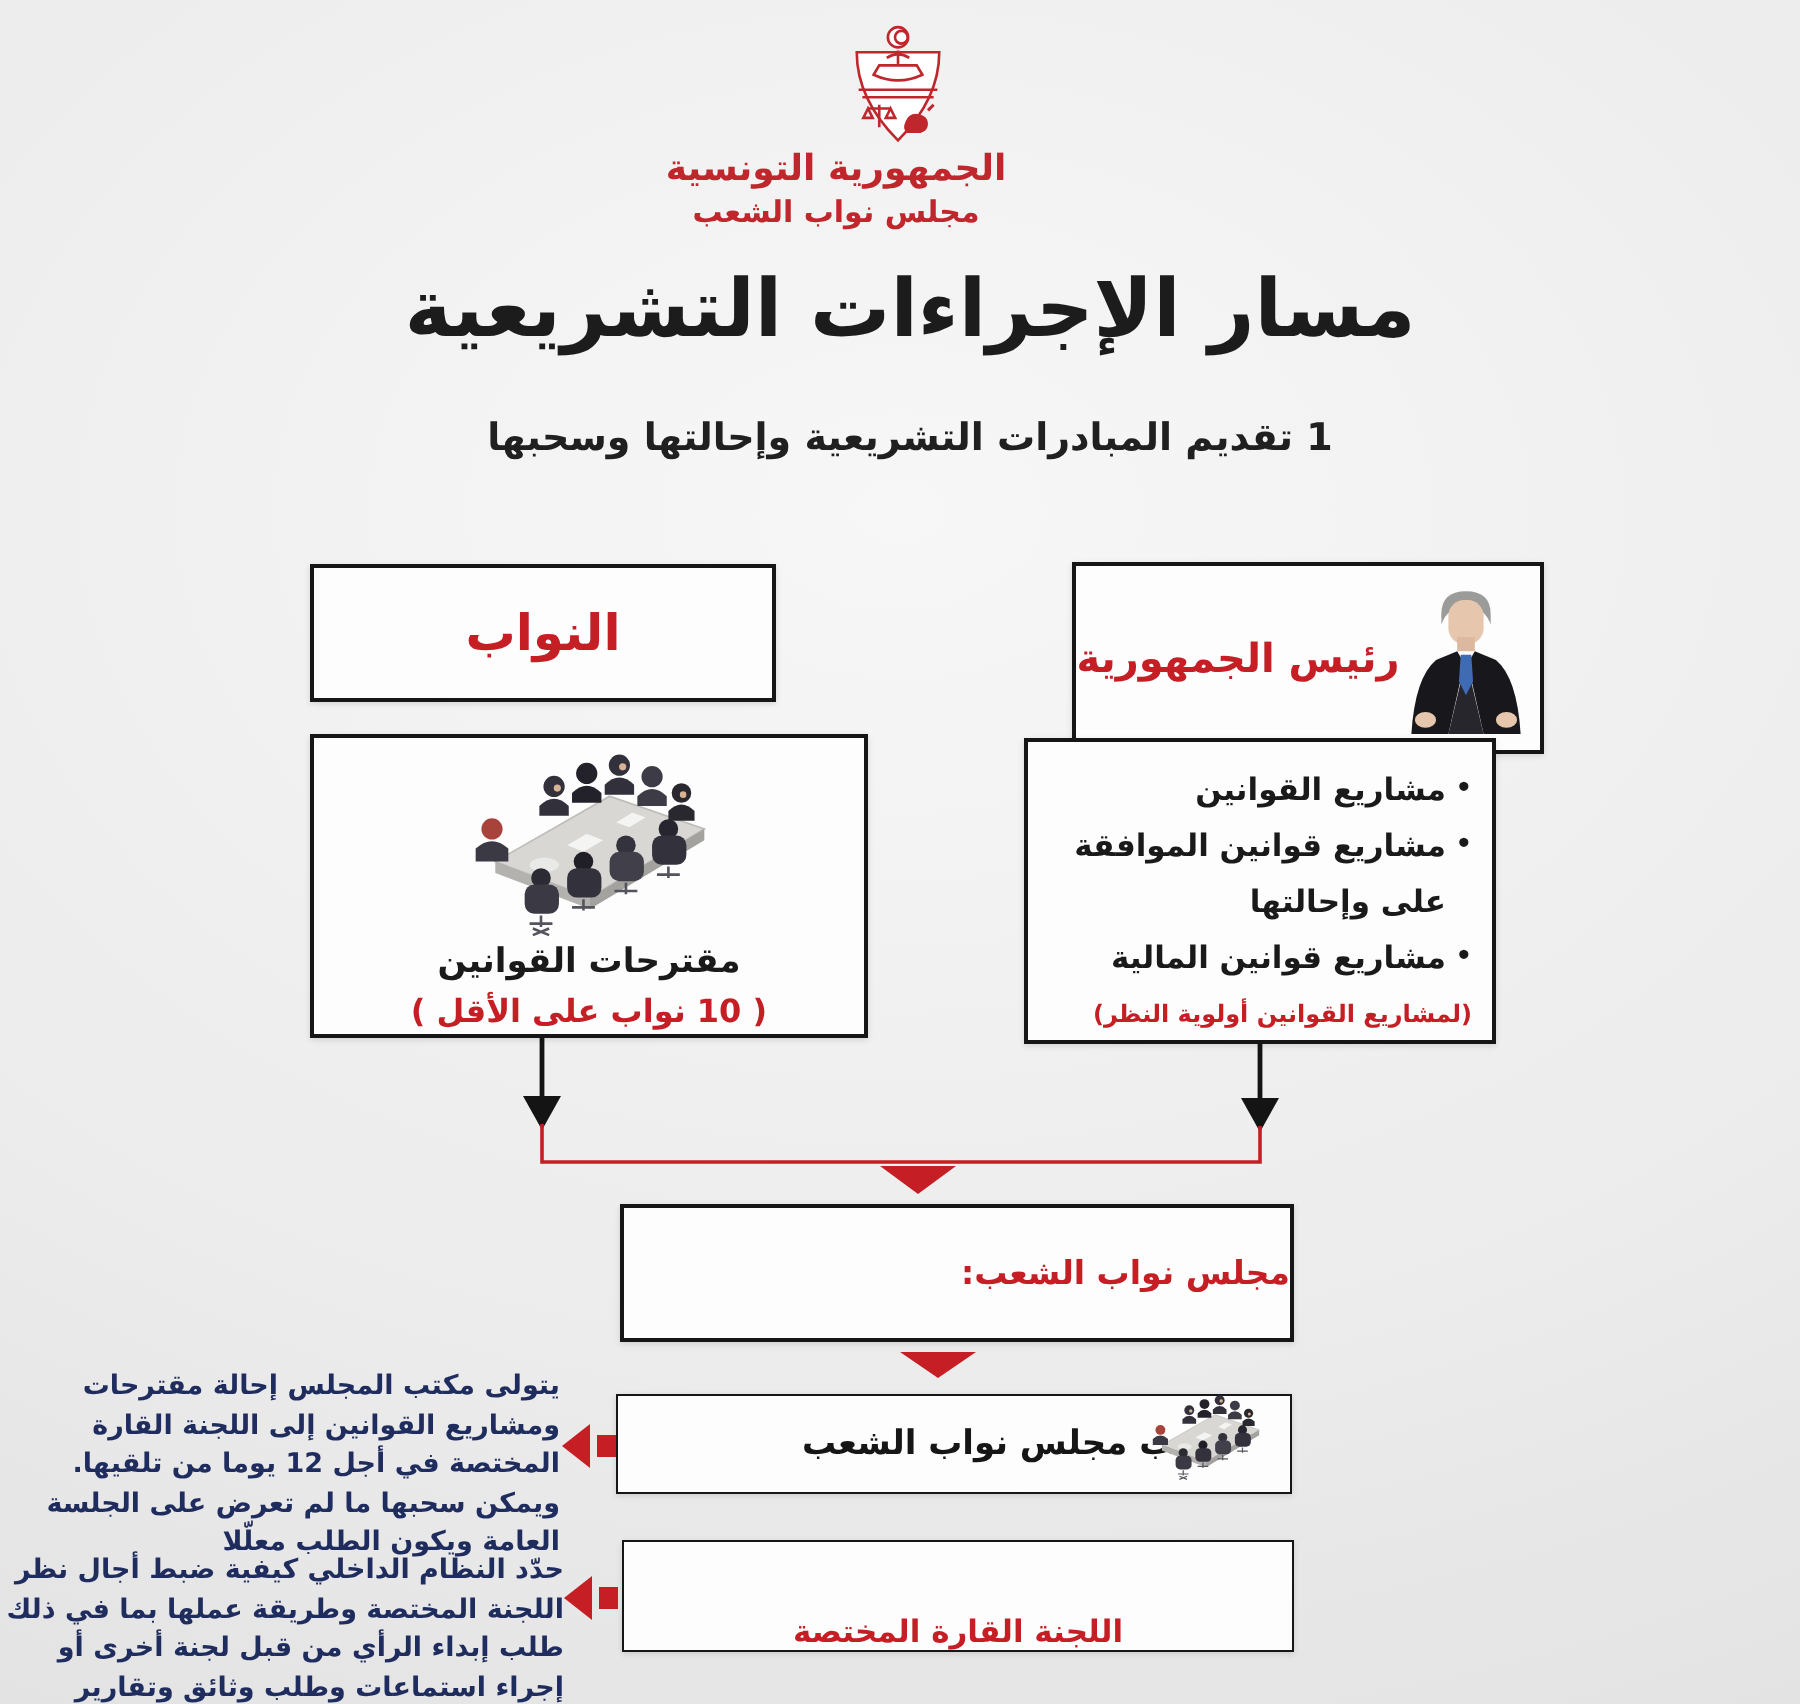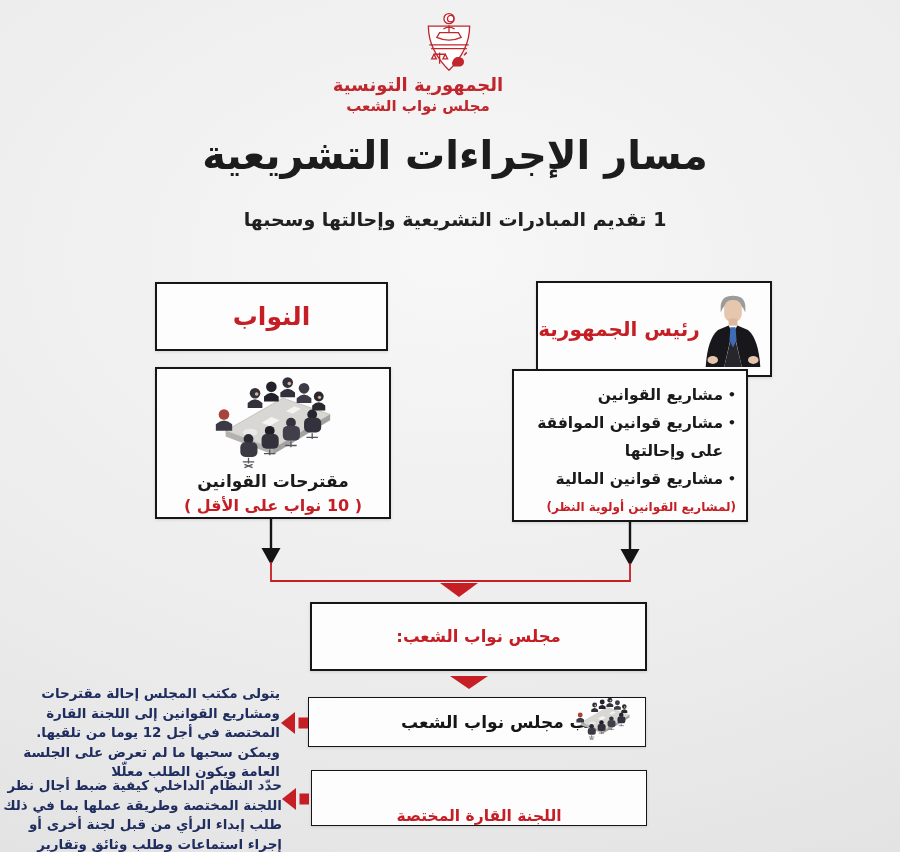--- a/index.html
+++ b/index.html
@@ -40,42 +40,42 @@
   }
   .box-deputies { left: 155px; top: 282px; width: 233px; height: 69px;
     display: flex; align-items: center; justify-content: center; }
   .box-deputies .lbl { color: #c51e24; font-size: 25px; font-weight: bold; }
 
   .box-president { left: 536px; top: 281px; width: 236px; height: 96px;
     display: flex; flex-direction: row; align-items: center; direction: rtl; overflow: hidden; }
   .president-icon { width: 66px; height: 74px; margin: 2px 4px 0 0; flex: 0 0 auto; }
   .box-president .lbl { flex: 1; text-align: center; color: #c51e24; font-size: 20px; font-weight: bold; }
 
-  .box-deputies-detail { left: 155px; top: 367px; width: 236px; height: 152px;
+  .box-deputies-detail { left: 155px; top: 367px; width: 279px; height: 152px;
     display: flex; flex-direction: column; align-items: center; }
   .meeting-big { width: 184px; height: 98px; margin-top: 3px; }
   .dd-line1 { color: #1a1a1a; font-size: 17px; font-weight: bold; margin-top: 1px; direction: rtl; }
   .dd-line2 { color: #c51e24; font-size: 16px; font-weight: bold; margin-top: 5px; direction: rtl; }
 
   .box-president-detail { left: 512px; top: 369px; width: 236px; height: 153px;
     direction: rtl; padding: 10px 10px 0 6px; }
   .law-list { list-style: none; }
   .law-list li {
     position: relative; color: #1a1a1a; font-size: 15.5px; font-weight: bold;
     line-height: 28px; padding-right: 13px; text-align: right;
   }
   .law-list li.no-bullet { padding-right: 13px; }
   .law-list .dot {
     position: absolute; right: 0; top: 0; font-size: 13px; line-height: 28px; color: #1a1a1a;
   }
   .priority-note { color: #c51e24; font-size: 12px; font-weight: bold; line-height: 28px; text-align: right; }
 
   
   .box-council { left: 310px; top: 602px; width: 337px; height: 69px;
-    display: flex; flex-direction: column; align-items: center; justify-content: center; direction: rtl; }
+    display: flex; flex-direction: column; justify-content: center; direction: rtl; }
   .council-title { color: #c51e24; font-size: 16.5px; font-weight: bold; line-height: 24px; }
   .council-text  { color: #141414; font-size: 15.5px; font-weight: bold; line-height: 24px; }
 
   .box-bureau { left: 308px; top: 697px; width: 338px; height: 50px; border-width: 1.5px;
     display: flex; align-items: center; overflow: visible; }
   .box-bureau .lbl { flex: 1; text-align: center; padding-left: 62px; color: #161616;
     font-size: 17px; font-weight: bold; direction: rtl; }
   .meeting-small { position: absolute; right: 4px; top: -11px; width: 76px; height: 62px; }
 
   .box-committee { left: 311px; top: 770px; width: 336px; height: 56px; border-width: 1.5px;

